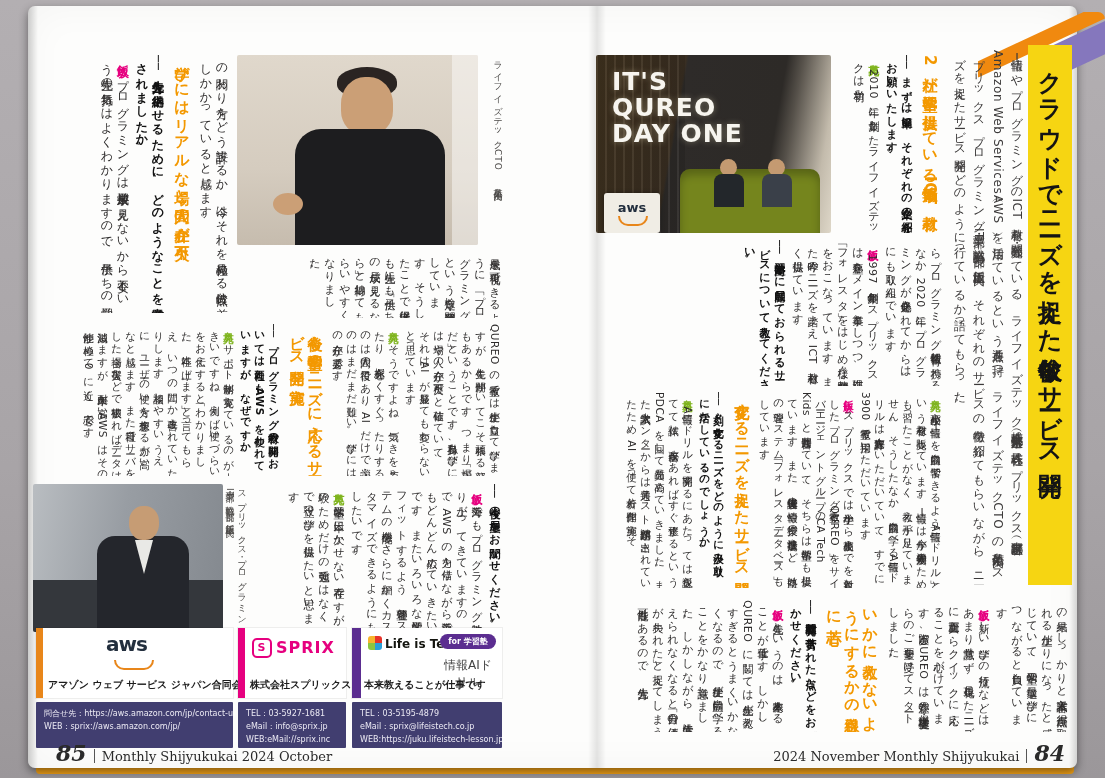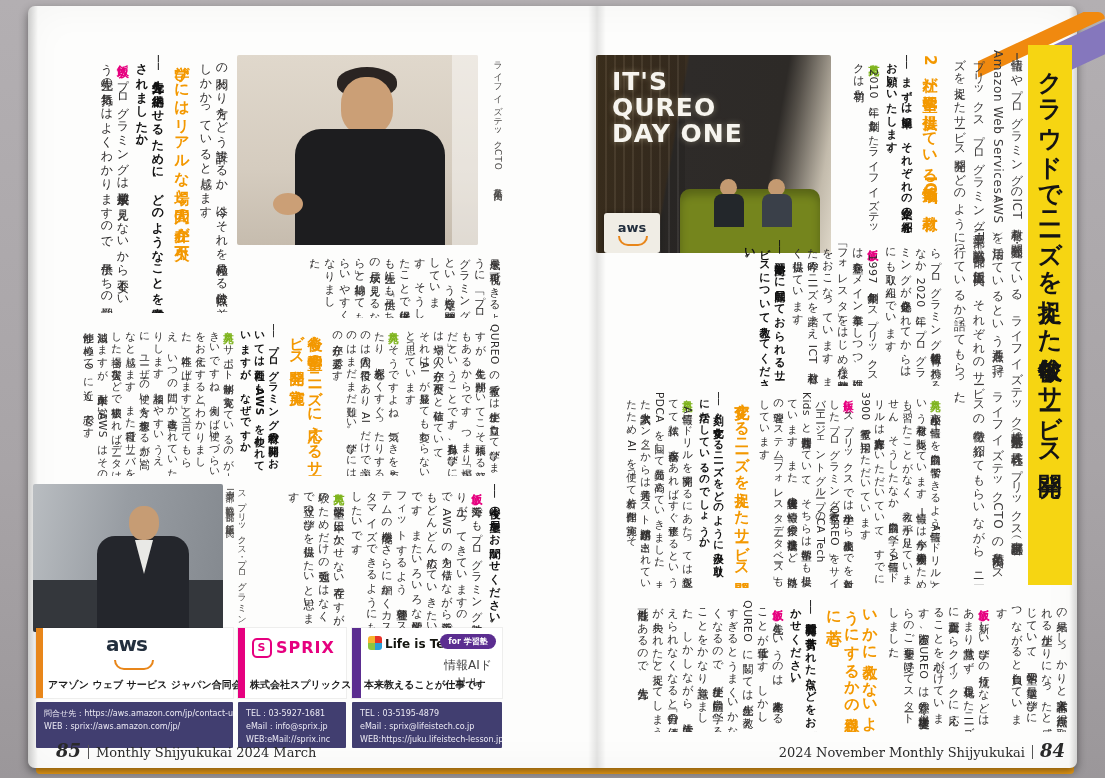--- a/index.html
+++ b/index.html
@@ -43,21 +43,21 @@
   .headline{position:absolute;left:1028px;top:45px;height:522px;writing-mode:vertical-rl;
     background:var(--headline_bg,#f6d512);color:#141414;font-weight:800;font-size:24px;
     letter-spacing:1px;padding:9px 10px;line-height:1;}
   .intro{position:absolute;left:948px;top:50px;width:78px;height:535px;writing-mode:vertical-rl;
     font-size:12px;line-height:19px;letter-spacing:.6px;color:#3c3a3a;overflow:hidden;}
 
   
   .vcaption{position:absolute;writing-mode:vertical-rl;font-size:9px;letter-spacing:1px;color:#4c4a48;line-height:12px;overflow:hidden;}
 
   
-  .photo-event{position:absolute;left:596px;top:55px;width:235px;height:198px;overflow:hidden;border-radius:2px;
+  .photo-event{position:absolute;left:596px;top:55px;width:235px;height:178px;overflow:hidden;border-radius:2px;
     background:linear-gradient(100deg,#41331f 0%,#3a2f22 34%,#2e2b29 35%,#2d2a27 72%,#56514a 78%,#c3bbac 92%,#ded7c8 100%);}
   .slats{position:absolute;left:0;top:0;width:38%;height:100%;
     background:repeating-linear-gradient(90deg,rgba(255,255,255,.05) 0 2px,rgba(0,0,0,.12) 2px 9px);}
   .sign{position:absolute;left:16px;top:14px;color:#f7f5ef;font-weight:800;font-size:25px;line-height:26px;letter-spacing:1px;text-shadow:0 0 6px rgba(255,244,200,.35);}
   .couch{position:absolute;left:84px;bottom:0;width:140px;height:64px;background:#75851d;border-radius:10px 10px 0 0;box-shadow:inset 0 6px 8px rgba(0,0,0,.25);}
   .person{position:absolute;bottom:26px;width:34px;height:48px;}
   .person .head{position:absolute;left:8px;top:0;width:17px;height:17px;border-radius:50%;background:#c49a71;}
   .person .body{position:absolute;left:2px;top:15px;width:30px;height:33px;border-radius:8px 8px 0 0;background:#23272b;}
   .p1{left:116px;} .p2{left:164px;} .p2 .body{background:#3a4049;}
   .cube{position:absolute;bottom:0;width:56px;height:40px;background:#f0ede5;border-radius:3px;box-shadow:0 0 4px rgba(0,0,0,.4);text-align:center;}
@@ -97,21 +97,21 @@
     background:conic-gradient(#e6332a 0 25%,#2a9fd8 25% 50%,#8cc63f 50% 75%,#f7b52c 75% 100%);border-radius:3px;}
   .litbadge{position:absolute;right:6px;top:6px;width:56px;text-align:center;}
   .litbadge .pill{display:block;background:var(--lit_purple,#5b2d90);color:#fff;font-size:8px;font-weight:700;border-radius:8px;padding:2px 0;}
   .litbadge .sub{display:block;font-size:12px;color:#444;margin-top:8px;letter-spacing:0;}
   .contact{position:absolute;top:702px;height:46px;background:var(--navy,#413e70);color:#eceaf4;
     font-size:8px;line-height:13px;padding:5px 8px;box-sizing:border-box;letter-spacing:0;border-radius:1px;white-space:nowrap;overflow:hidden;}
   .contact-aws{left:36px;width:197px;} .contact-sprix{left:238px;width:108px;} .contact-lit{left:352px;width:150px;}
 
   
   .footer{position:absolute;top:740px;font-family:"DejaVu Serif",serif;color:#2a2a2a;font-size:13px;}
-  .footer .pg{font-style:italic;font-weight:700;font-size:18px;}
+  .footer .pg{font-style:italic;font-weight:700;font-size:22px;}
   .footer .bar{display:inline-block;width:1px;height:14px;background:#555;margin:0 7px;vertical-align:-2px;}
   .footer-left{left:56px;} .footer-right{right:40px;}
 </style>
 </head>
 <body>
 
 <div class="stage">
   <div class="bottom-strip"></div>
 
   <div class="spread">
@@ -255,15 +255,15 @@
       <div>eMail：info@sprix.jp</div>
       <div>WEB:eMail://sprix.inc</div>
     </div>
   <div class="contact contact-lit">
       <div>TEL：03-5195-4879</div>
       <div>eMail：sprix@lifeistech.co.jp</div>
       <div>WEB:https://juku.lifeistech-lesson.jp/</div>
     </div>
 
   <div class="footer footer-left">
-    <span class="pg">85</span><span class="bar"></span><span>Monthly Shijyukukai 2024 March</span>
+    <span class="pg">85</span><span class="bar"></span><span>Monthly Shijyukukai 2024 October</span>
   </div>
 </div>
 
 </body></html>

